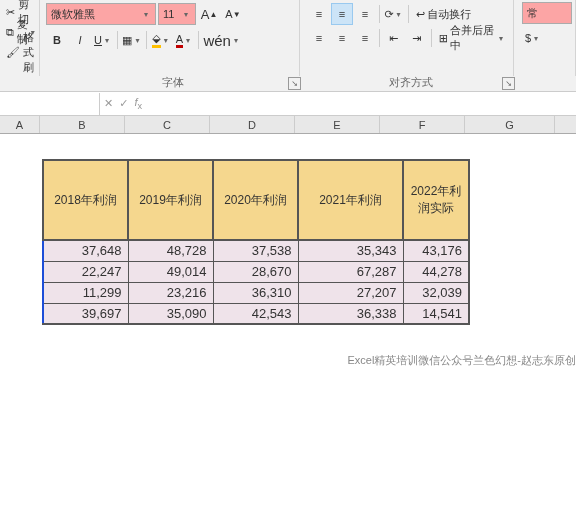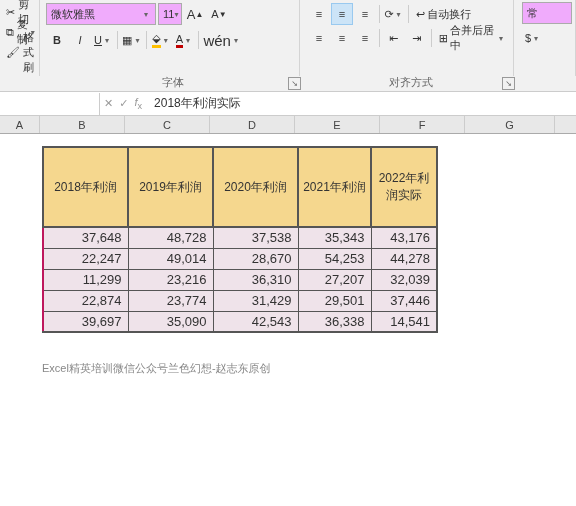--- a/index.html
+++ b/index.html
@@ -5,49 +5,49 @@
 *{box-sizing:border-box;margin:0;padding:0;font-family:"Microsoft YaHei",sans-serif}
 body{background:#fff;width:576px;height:506px;overflow:hidden;font-size:11px;color:#333}
 .ribbon{background:#f1f1f1;border-bottom:1px solid #ccc;height:92px;display:flex;position:relative}
 .grp{border-right:1px solid #d4d4d4;display:flex;flex-direction:column;padding:2px 4px 0;height:76px}
 .grp-label{position:absolute;bottom:2px;font-size:11px;color:#666;text-align:center}
 .clip{width:40px}
 .clip .row{display:flex;align-items:center;gap:3px;height:20px;padding:1px 2px;cursor:pointer}
 .ic{display:inline-flex;align-items:center;justify-content:center}
 .font-grp{width:258px}
 .font-row1{display:flex;gap:2px;align-items:center;height:24px}
-.font-sel{border:1px solid #ababab;background:#f0abfc;height:22px;display:flex;align-items:center;padding:0 4px;font-size:11px}
+.font-sel{border:1px solid #ababab;background:#fca5a5;height:22px;display:flex;align-items:center;padding:0 4px;font-size:11px}
 .fn{width:110px}
-.fs{width:24px}
+.fs{width:38px}
 .dd{width:10px;text-align:center;color:#666;font-size:8px}
 .btn{height:22px;min-width:22px;display:inline-flex;align-items:center;justify-content:center;cursor:pointer;border:1px solid transparent}
 .font-row2{display:flex;gap:1px;align-items:center;height:24px;margin-top:2px}
 .sep{width:1px;height:18px;background:#ccc;margin:0 2px}
 .align-grp{width:210px}
 .align-row{display:flex;gap:1px;align-items:center;height:24px}
 .align-btn-lbl{display:flex;align-items:center;gap:2px;height:22px;padding:0 4px;cursor:pointer}
 .more-grp{width:58px;padding-top:2px}
 .dlaunch{position:absolute;bottom:2px;right:3px;width:13px;height:13px;border:1px solid #999;font-size:8px;display:flex;align-items:center;justify-content:center;color:#666;cursor:pointer}
 .grp-wrap{position:relative;height:92px;display:flex;flex-direction:column}
 .fbar{height:24px;border-bottom:1px solid #ccc;display:flex;align-items:center;background:#fff}
 .namebox{width:100px;height:22px;border-right:1px solid #ccc;padding:0 6px;display:flex;align-items:center;background:#fff}
 .fbtns{display:flex;align-items:center;padding:0 4px;gap:6px;color:#999}
 .fbtns span{cursor:pointer}
 .fcontent{flex:1;padding:0 8px;font-size:12px;display:flex;align-items:center}
 .grid-area{position:relative;height:390px;overflow:hidden;background:#fff}
 .colhdr{display:flex;height:18px;background:#e8e8e8;border-bottom:1px solid #aaa}
 .ch{border-right:1px solid #ccc;text-align:center;font-size:11px;color:#444;display:flex;align-items:center;justify-content:center}
-.sheet{position:relative;padding:12px 0 0 42px}
+.sheet{position:relative;padding:25px 0 0 42px}
 .datatbl{border-collapse:collapse}
 .datatbl th{background:#f5d78e;border:2px solid #555;font-weight:normal;font-size:12px;height:80px;text-align:center;padding:0 2px}
 .datatbl td{background:#efe3ea;border:1px solid #555;font-size:13px;text-align:right;padding:2px 6px;height:21px}
-.datatbl td:first-child{border-left:2px solid #be185d}
+.datatbl td:first-child{border-left:2px solid #1d4ed8}
 .datatbl td:last-child{border-right:2px solid #555}
 .datatbl tr:last-child td{border-bottom:2px solid #555}
-.caption{text-align:left;color:#888;font-size:11px;margin-top:28px}
+.caption{text-align:right;color:#888;font-size:11px;margin-top:28px}
 .active{background:#cce4f7!important;border-color:#99c9ef!important}
 </style>
 </head>
 <body>
 
 <div class="ribbon">
  <div class="grp-wrap" style="width:42px">
   <div class="grp clip">
    <div class="row">
           <span class="ic">✂</span>
@@ -168,76 +168,66 @@
 
 <div class="fbar">
  <div class="namebox">
       <span></span>
     </div>
  <div class="fbtns">
   <span>✕</span>
   <span>✓</span>
   <span><i>f</i><sub>x</sub></span>
  </div>
- <div class="fcontent">
-      <span>2018年利润实际</span>
-    </div>
 </div>
 
 <div class="grid-area">
  <div class="colhdr" id="colhdr">
       <div class="ch" style="width: 40px;">A</div>
       <div class="ch" style="width: 85px;">B</div>
       <div class="ch" style="width: 85px;">C</div>
       <div class="ch" style="width: 85px;">D</div>
       <div class="ch" style="width: 85px;">E</div>
       <div class="ch" style="width: 85px;">F</div>
       <div class="ch" style="width: 90px;">G</div>
     </div>
  <div class="sheet">
   <table class="datatbl">
    <thead>
           <tr id="thr">
             <th style="width: 85px;">2018年利润</th>
             <th style="width: 85px;">2019年利润</th>
             <th style="width: 85px;">2020年利润</th>
-            <th style="width: 73px;">2021年利润</th>
+            <th style="width: 105px;">2021年利润</th>
             <th style="width: 66px;">2022年利润实际</th>
           </tr>
         </thead>
    <tbody id="tb">
           <tr>
             <td>37,648</td>
             <td>48,728</td>
             <td>37,538</td>
             <td>35,343</td>
             <td>43,176</td>
           </tr>
           <tr>
             <td>22,247</td>
             <td>49,014</td>
             <td>28,670</td>
-            <td>54,253</td>
+            <td>67,287</td>
             <td>44,278</td>
           </tr>
           <tr>
             <td>11,299</td>
             <td>23,216</td>
             <td>36,310</td>
             <td>27,207</td>
             <td>32,039</td>
           </tr>
           <tr>
-            <td>22,874</td>
-            <td>23,774</td>
-            <td>31,429</td>
-            <td>29,501</td>
-            <td>37,446</td>
-          </tr>
-          <tr>
             <td>39,697</td>
             <td>35,090</td>
             <td>42,543</td>
             <td>36,338</td>
             <td>14,541</td>
           </tr>
         </tbody>
   </table>
   <div class="caption">Excel精英培训微信公众号兰色幻想-赵志东原创</div>
  </div>

